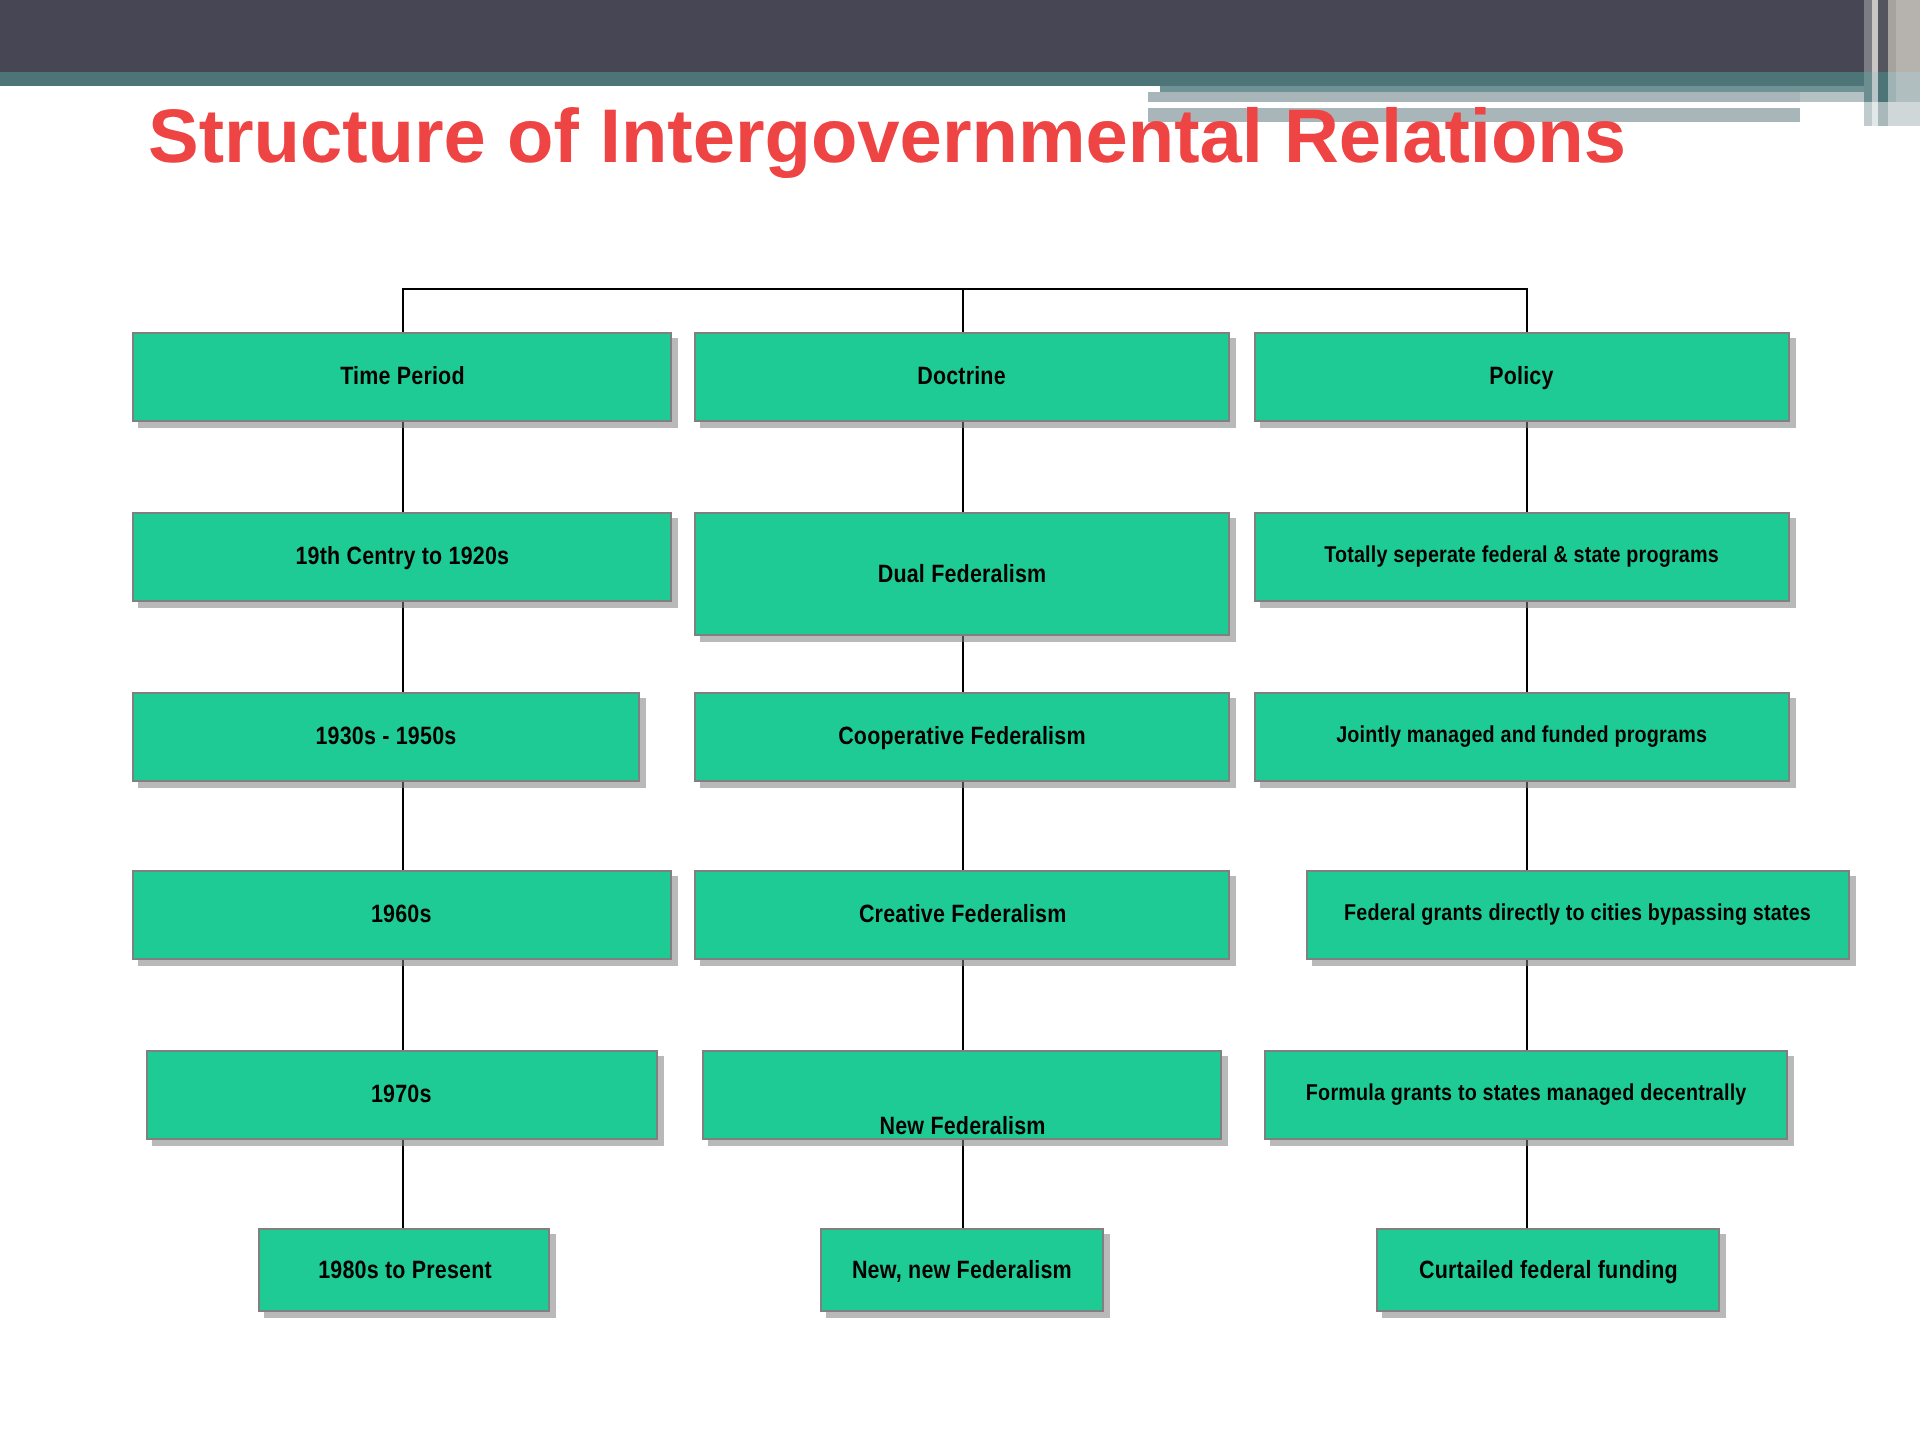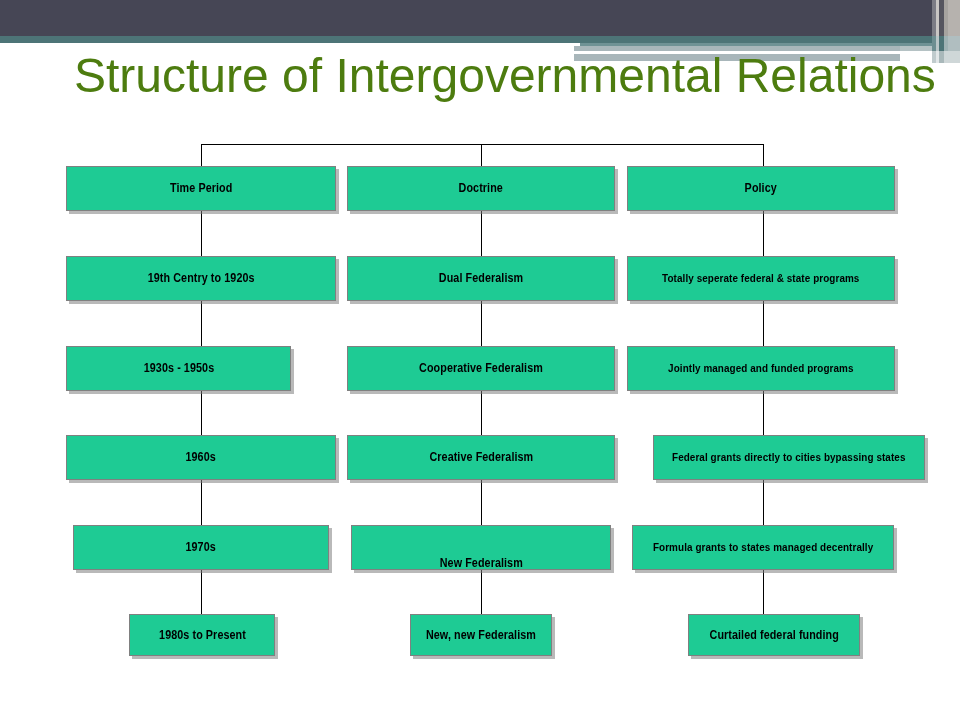--- a/index.html
+++ b/index.html
@@ -86,23 +86,23 @@
   .s1c { left: 932px; top: 51px; width: 4px;  height: 12px; background: #c0cbcd; position:absolute;}
   .s2c { left: 936px; top: 51px; width: 3px;  height: 12px; background: #e2e7e8; position:absolute;}
   .s3c { left: 939px; top: 51px; width: 5px;  height: 12px; background: #a9b8ba; position:absolute;}
   .s4c { left: 944px; top: 51px; width: 16px; height: 12px; background: #cfd7d8; position:absolute;}
 
   
   .slide-title {
     position: absolute;
     left: 74px; top: 48px;
     width: 860px;
-    font-size: 48px;
-    font-weight: normal;
-    color: #4d7c0f;
+    font-size: 38px;
+    font-weight: bold;
+    color: #ef4444;
     letter-spacing: 0px;
     white-space: nowrap;
     font-family: "Liberation Sans", sans-serif;
   }
 
   
   #diagram {
     position: absolute;
     left: 0; top: 0;
     width: 960px; height: 720px;
@@ -205,28 +205,28 @@
     <div class="node" style="left:627px; top:166px; width:268px; height:45px;">
       <span class="node-label">Policy</span>
     </div>
     <div class="node" style="left:347px; top:166px; width:268px; height:45px;">
       <span class="node-label">Doctrine</span>
     </div>
 
     <div class="node" style="left:66px;  top:256px; width:270px; height:45px;">
       <span class="node-label">19th Centry to 1920s</span>
     </div>
-    <div class="node" style="left:347px; top:256px; width:268px; height:45px;">
+    <div class="node" style="left:347px; top:256px; width:268px; height:62px;">
       <span class="node-label">Dual Federalism</span>
     </div>
     <div class="node" style="left:627px; top:256px; width:268px; height:45px;">
       <span class="node-label small">Totally seperate federal &amp; state programs</span>
     </div>
 
-    <div class="node" style="left:66px;  top:346px; width:225px; height:45px;">
+    <div class="node" style="left:66px;  top:346px; width:254px; height:45px;">
       <span class="node-label">1930s - 1950s</span>
     </div>
     <div class="node" style="left:347px; top:346px; width:268px; height:45px;">
       <span class="node-label">Cooperative Federalism</span>
     </div>
     <div class="node" style="left:627px; top:346px; width:268px; height:45px;">
       <span class="node-label small">Jointly managed and funded programs</span>
     </div>
 
     <div class="node" style="left:66px;  top:435px; width:270px; height:45px;">

